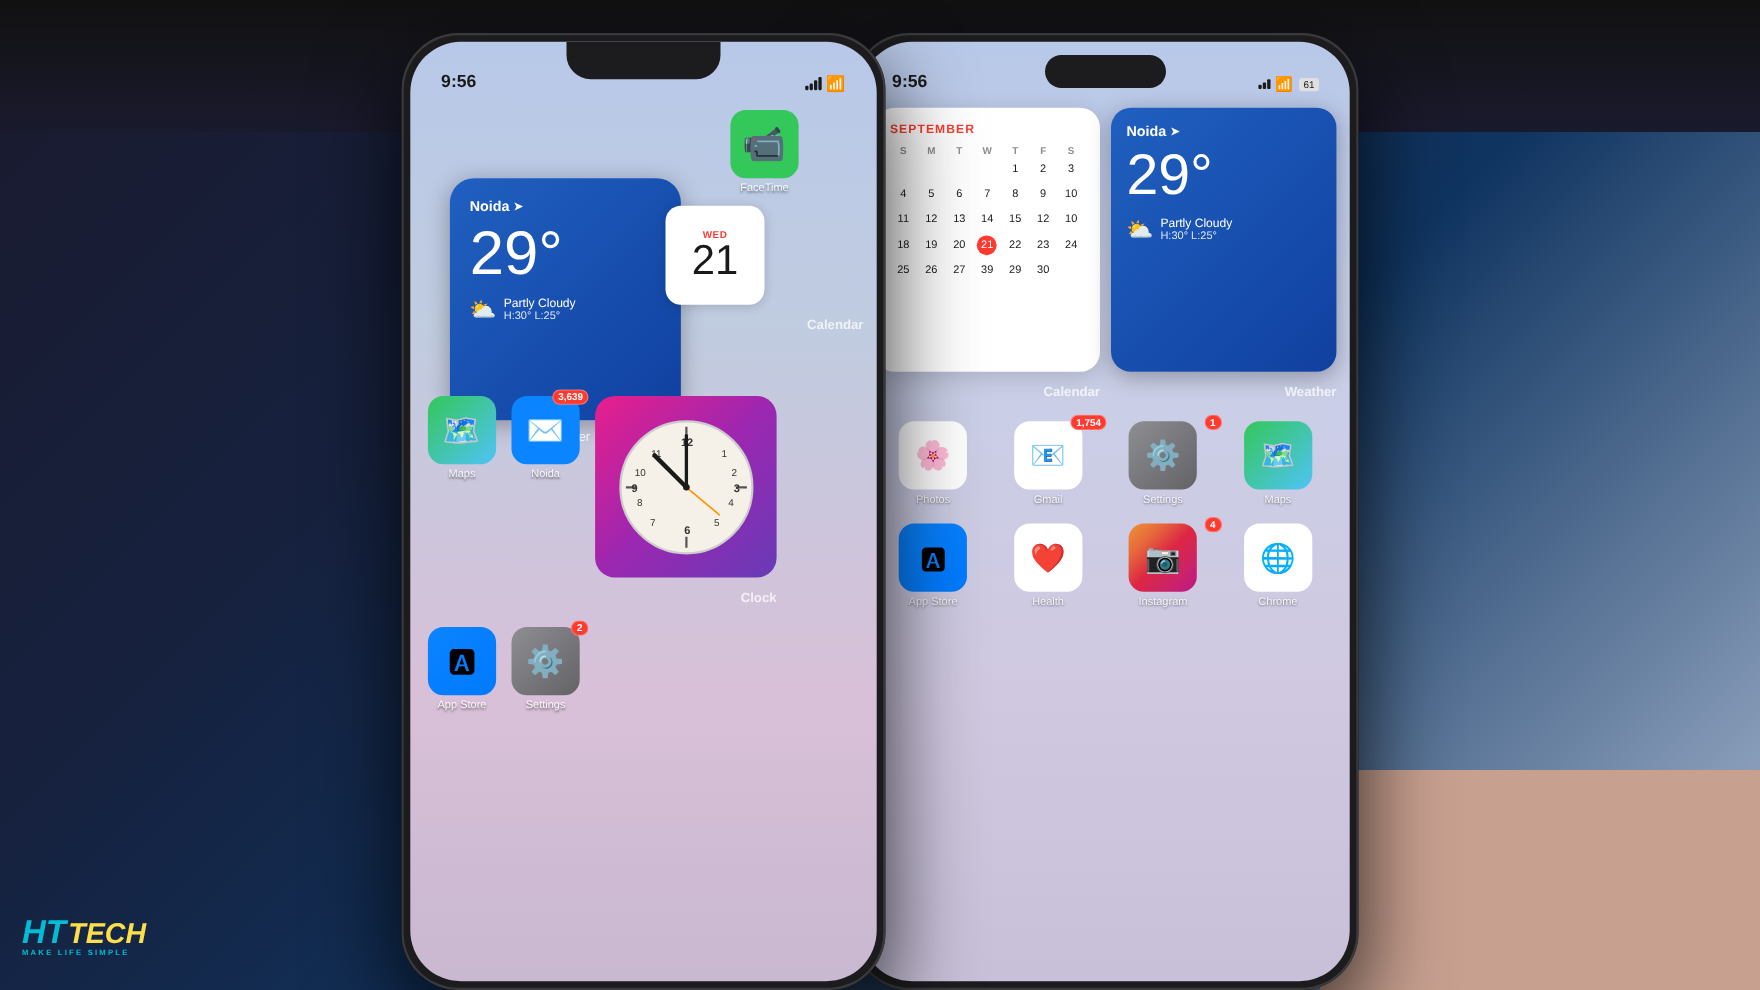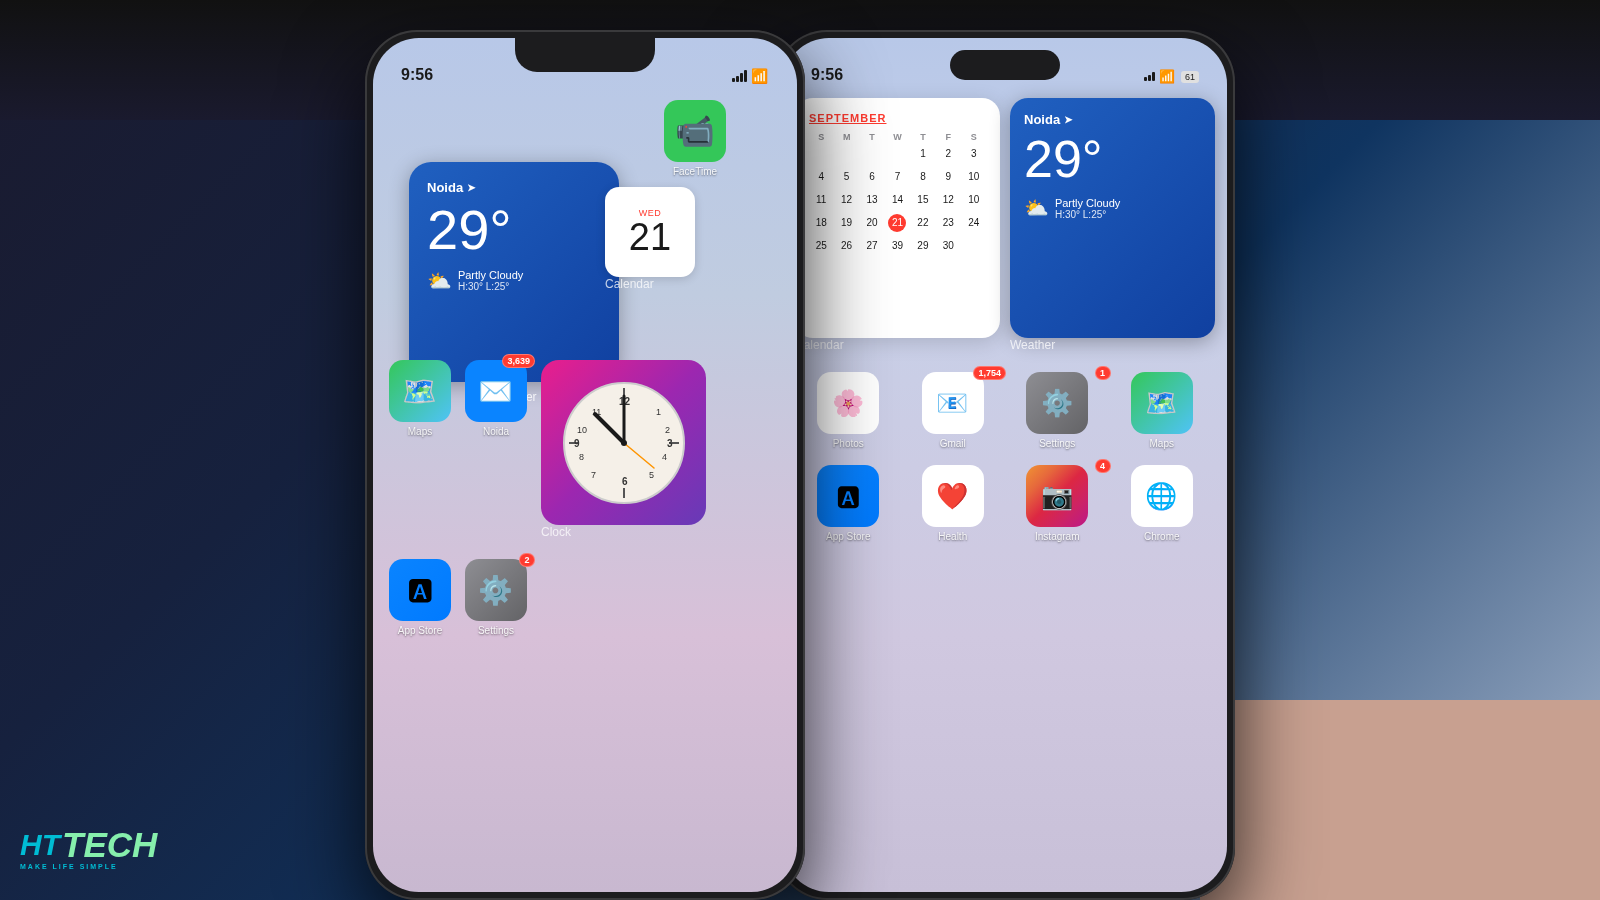--- a/index.html
+++ b/index.html
@@ -269,21 +269,20 @@
       height: 220px;
       box-shadow: 0 4px 20px rgba(0,0,0,0.15);
     }
 
     .cal-month {
       color: #ff3b30;
       font-size: 11px;
       font-weight: 700;
       letter-spacing: 1px;
       margin-bottom: 8px;
-      text-decoration: underline;
     }
 
     .cal-grid {
       display: grid;
       grid-template-columns: repeat(7, 1fr);
       gap: 1px;
       font-size: 10px;
       text-align: center;
     }
 
@@ -376,25 +375,25 @@
       display: inline-flex;
       align-items: center;
       background: #e0e0e0;
       border-radius: 3px;
       padding: 1px 4px;
       font-size: 9px;
       font-weight: 400;
     }
 
     .widget-label-below {
-      text-align: left;
+      text-align: right;
       color: rgba(255,255,255,0.75);
       font-size: 12px;
-      font-weight: 400;
-      margin-top: 0;
+      font-weight: 700;
+      margin-top: 11px;
     }
   </style>
 </head>
 <body>
 
 <div class="bg-photo"></div>
 <div class="bg-top"></div>
 <div class="bg-bottom-right"></div>
 
 <div class="phones-wrapper">
@@ -439,21 +438,21 @@
 
           <div class="left-small-apps">
 
             <div class="app-icon-wrapper">
               <div class="app-icon icon-facetime" style="font-size:32px;">📹</div>
               <span class="app-label">FaceTime</span>
             </div>
 
             <div style="position:relative;">
               <div style="background:white;border-radius:14px;padding:10px;width:90px;height:90px;display:flex;flex-direction:column;align-items:center;justify-content:center;box-shadow:0 2px 10px rgba(0,0,0,0.15);">
-                <div style="color:#ff3b30;font-size:9px;font-weight:400;letter-spacing:0.5px;text-align:right;">WED</div>
+                <div style="color:#ff3b30;font-size:9px;font-weight:700;letter-spacing:0.5px;text-align:right;">WED</div>
                 <div style="color:#1a1a1a;font-size:38px;font-weight:200;line-height:1;">21</div>
               </div>
               <div class="widget-label-below">Calendar</div>
             </div>
           </div>
         </div>
 
         <div style="display:flex;gap:14px;padding:30px 4px 0;align-items:flex-start;">
 
           <div class="app-icon-wrapper">
@@ -670,16 +669,16 @@
         </div>
       </div>
     </div>
   </div>
 
 </div>
 
 <div class="ht-logo">
   <div style="display:flex;align-items:center;gap:2px;">
     <span style="font-size:30px;font-weight:900;color:#00bcd4;font-style:italic;">HT</span>
-    <span style="font-size:35px;font-weight:900;color:#86efac;font-style:italic;">TECH</span>
+    <span style="font-size:26px;font-weight:900;color:#fde047;font-style:italic;">TECH</span>
   </div>
   <div style="font-size:7px;color:#00bcd4;letter-spacing:2px;font-weight:600;margin-top:-2px;">MAKE LIFE SIMPLE</div>
 </div>
 
 </body></html>

